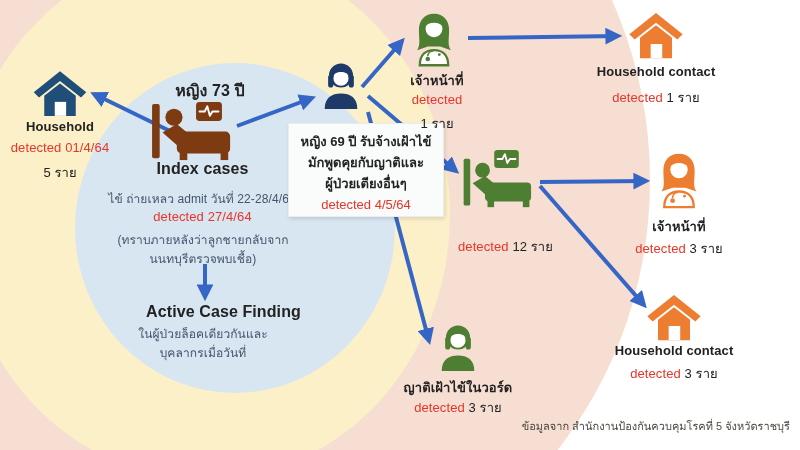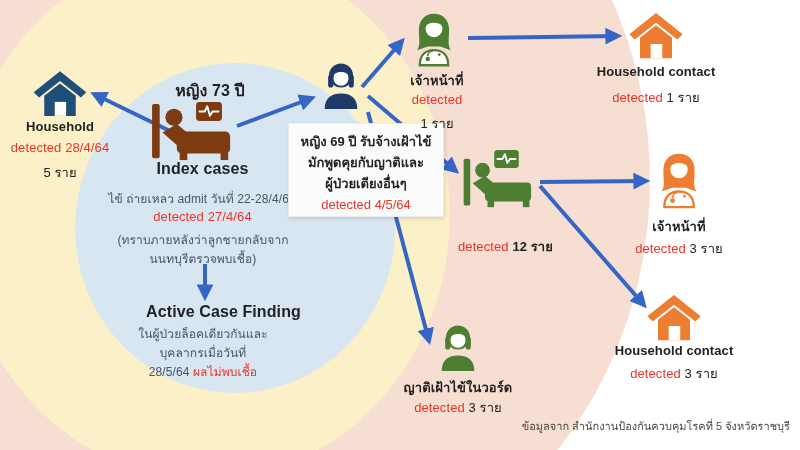--- a/index.html
+++ b/index.html
@@ -94,21 +94,21 @@
       <line x1="205" y1="264" x2="205" y2="297" marker-end="url(#ah)"></line>
     </g>
   </svg>
 
   <div class="icon" style="left:32px;top:70px;color:var(--navy)">
     <svg width="56" height="48">
         <use href="#sym-house"></use>
       </svg>
   </div>
   <div class="lbl" style="left:5px;top:119px;width:110px">Household</div>
-  <div class="lbl red" style="left:0px;top:140px;width:120px">detected 28/4/64</div>
+  <div class="lbl red" style="left:0px;top:140px;width:120px">detected 01/4/64</div>
   <div class="lbl plain" style="left:10px;top:162px;width:100px">5 ราย</div>
 
   <div class="lbl" style="left:160px;top:78px;width:100px;font-size:16px">หญิง 73 ปี</div>
   <div class="icon" style="left:150px;top:102px;color:var(--brown)">
     <svg width="86" height="59">
         <use href="#sym-bed"></use>
       </svg>
   </div>
   <div class="icon" style="left:196px;top:102px;color:var(--brown)">
     <svg width="26" height="19">
@@ -116,21 +116,20 @@
       </svg>
   </div>
   <div class="lbl big" style="left:145px;top:160px;width:115px">Index cases</div>
   <div class="lbl muted small" style="left:102px;top:189px;width:200px">ไข้ ถ่ายเหลว admit วันที่ 22-28/4/64</div>
   <div class="lbl red" style="left:130px;top:209px;width:145px">detected 27/4/64</div>
   <div class="lbl muted small" style="left:108px;top:230px;width:190px">(ทราบภายหลังว่าลูกชายกลับจาก</div>
   <div class="lbl muted small" style="left:128px;top:249px;width:150px">นนทบุรีตรวจพบเชื้อ)</div>
   <div class="lbl" style="left:146px;top:303px;width:155px;font-size:16px">Active Case Finding</div>
   <div class="lbl muted small" style="left:113px;top:324px;width:180px">ในผู้ป่วยล็อคเดียวกันและ</div>
   <div class="lbl muted small" style="left:128px;top:343px;width:150px">บุคลากรเมื่อวันที่</div>
-  <div class="lbl small" style="left:108px;top:362px;width:190px"><span class="muted">28/5/64 </span><span class="red">ผลไม่พบเชื้อ</span></div>
 
   <div class="icon" style="left:317px;top:60px;color:var(--navy2)">
     <svg width="48" height="50">
         <use href="#sym-woman"></use>
       </svg>
   </div>
   <div class="callout" style="left:288px;top:123px;width:156px;height:94px">
     <div>หญิง 69 ปี รับจ้างเฝ้าไข้</div>
     <div>มักพูดคุยกับญาติและ</div>
     <div>ผู้ป่วยเตียงอื่นๆ</div>
@@ -157,21 +156,21 @@
   <div class="icon" style="left:494px;top:150px;color:var(--green)">
     <svg width="25" height="18">
         <use href="#sym-ekg"></use>
       </svg>
   </div>
   <div class="icon" style="left:462px;top:157px;color:var(--green)">
     <svg width="74" height="51">
         <use href="#sym-bed"></use>
       </svg>
   </div>
-  <div class="lbl" style="left:448px;top:236px;width:115px"><span class="red">detected</span><span class="plain" style="font-weight:700"> 12 ราย</span></div>
+  <div class="lbl" style="left:448px;top:236px;width:115px"><span class="red">detected</span><span class="plain" style="font-weight:400"> 12 ราย</span></div>
 
   <div class="icon" style="left:653px;top:152px;color:var(--orange)">
     <svg width="52" height="57">
         <use href="#sym-nurse"></use>
       </svg>
   </div>
   <div class="lbl" style="left:638px;top:216px;width:82px">เจ้าหน้าที่</div>
   <div class="lbl" style="left:628px;top:238px;width:102px"><span class="red">detected</span><span class="plain" style="font-weight:400"> 3 ราย</span></div>
 
   <div class="icon" style="left:645px;top:294px;color:var(--orange)">

